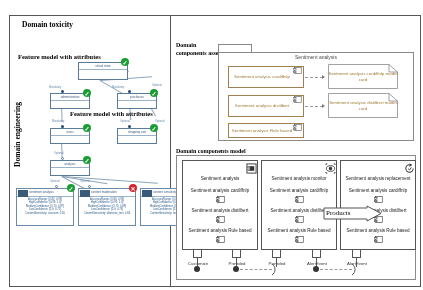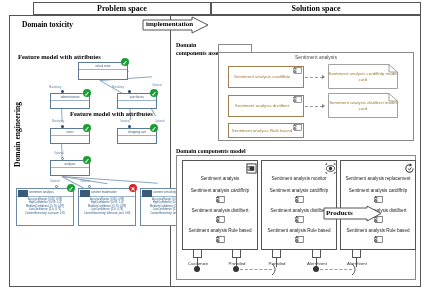--- a/index.html
+++ b/index.html
@@ -105,45 +105,33 @@
   .cmhdricon{position:absolute;width:11px;height:11px;}
 
   .port{position:absolute;width:9px;height:9px;box-sizing:border-box;border:1px solid #555;background:#fff;}
   .portlbl{position:absolute;font-size:4.3px;color:#333;white-space:nowrap;text-align:center;}
   .balldot{position:absolute;width:6px;height:6px;border-radius:50%;background:#333;}
   .stem{position:absolute;width:1px;background:#555;}
   .socket{position:absolute;}
 
   #products-arrow{position:absolute;left:323px;top:205px;width:60px;height:17px;z-index:9;}
   #products-arrow .txt{position:absolute;left:3px;top:4px;font-family:"Liberation Serif",serif;
-      font-weight:bold;font-size:7px;color:#000;white-space:nowrap;}
+      font-weight:normal;font-size:7px;color:#000;white-space:nowrap;}
 </style>
 </head>
 <body>
 
 <div class="page">
 
-  <div class="band" id="band-problem">
-    <div class="band-title">Problem space</div>
-  </div>
-  <div class="band" id="band-solution">
-    <div class="band-title">Solution space</div>
-  </div>
 
   <div class="outer-frame"></div>
   <div id="mid-divider"></div>
 
   <div class="subhdr" id="lbl-domain-analysis">Domain toxicity</div>
 
-  <div id="impl-arrow">
-    <svg width="68" height="18" viewBox="0 0 68 18">
-      <polygon points="1,4 50,4 50,1 66,9 50,17 50,14 1,14" fill="#fff" stroke="#555" stroke-width="1"></polygon>
-    </svg>
-    <div class="txt">implementation</div>
-  </div>
 
   <div id="lbl-domain-eng">Domain engineering</div>
 
   <div id="lbl-feature-model">Feature model with attributes</div>
   <div id="lbl-feature-model-2">Feature model with attributes</div>
 
   <div class="edge" style="left:100px;top:80px;width:26px;transform:rotate(30deg);"></div>
   <div class="edge" style="left:100px;top:80px;width:30px;transform:rotate(-18deg);"></div>
   <div class="edge" style="left:100px;top:80px;width:52px;transform:rotate(-4deg);"></div>
   <div class="edge" style="left:62px;top:104px;width:18px;transform:rotate(88deg);"></div>

